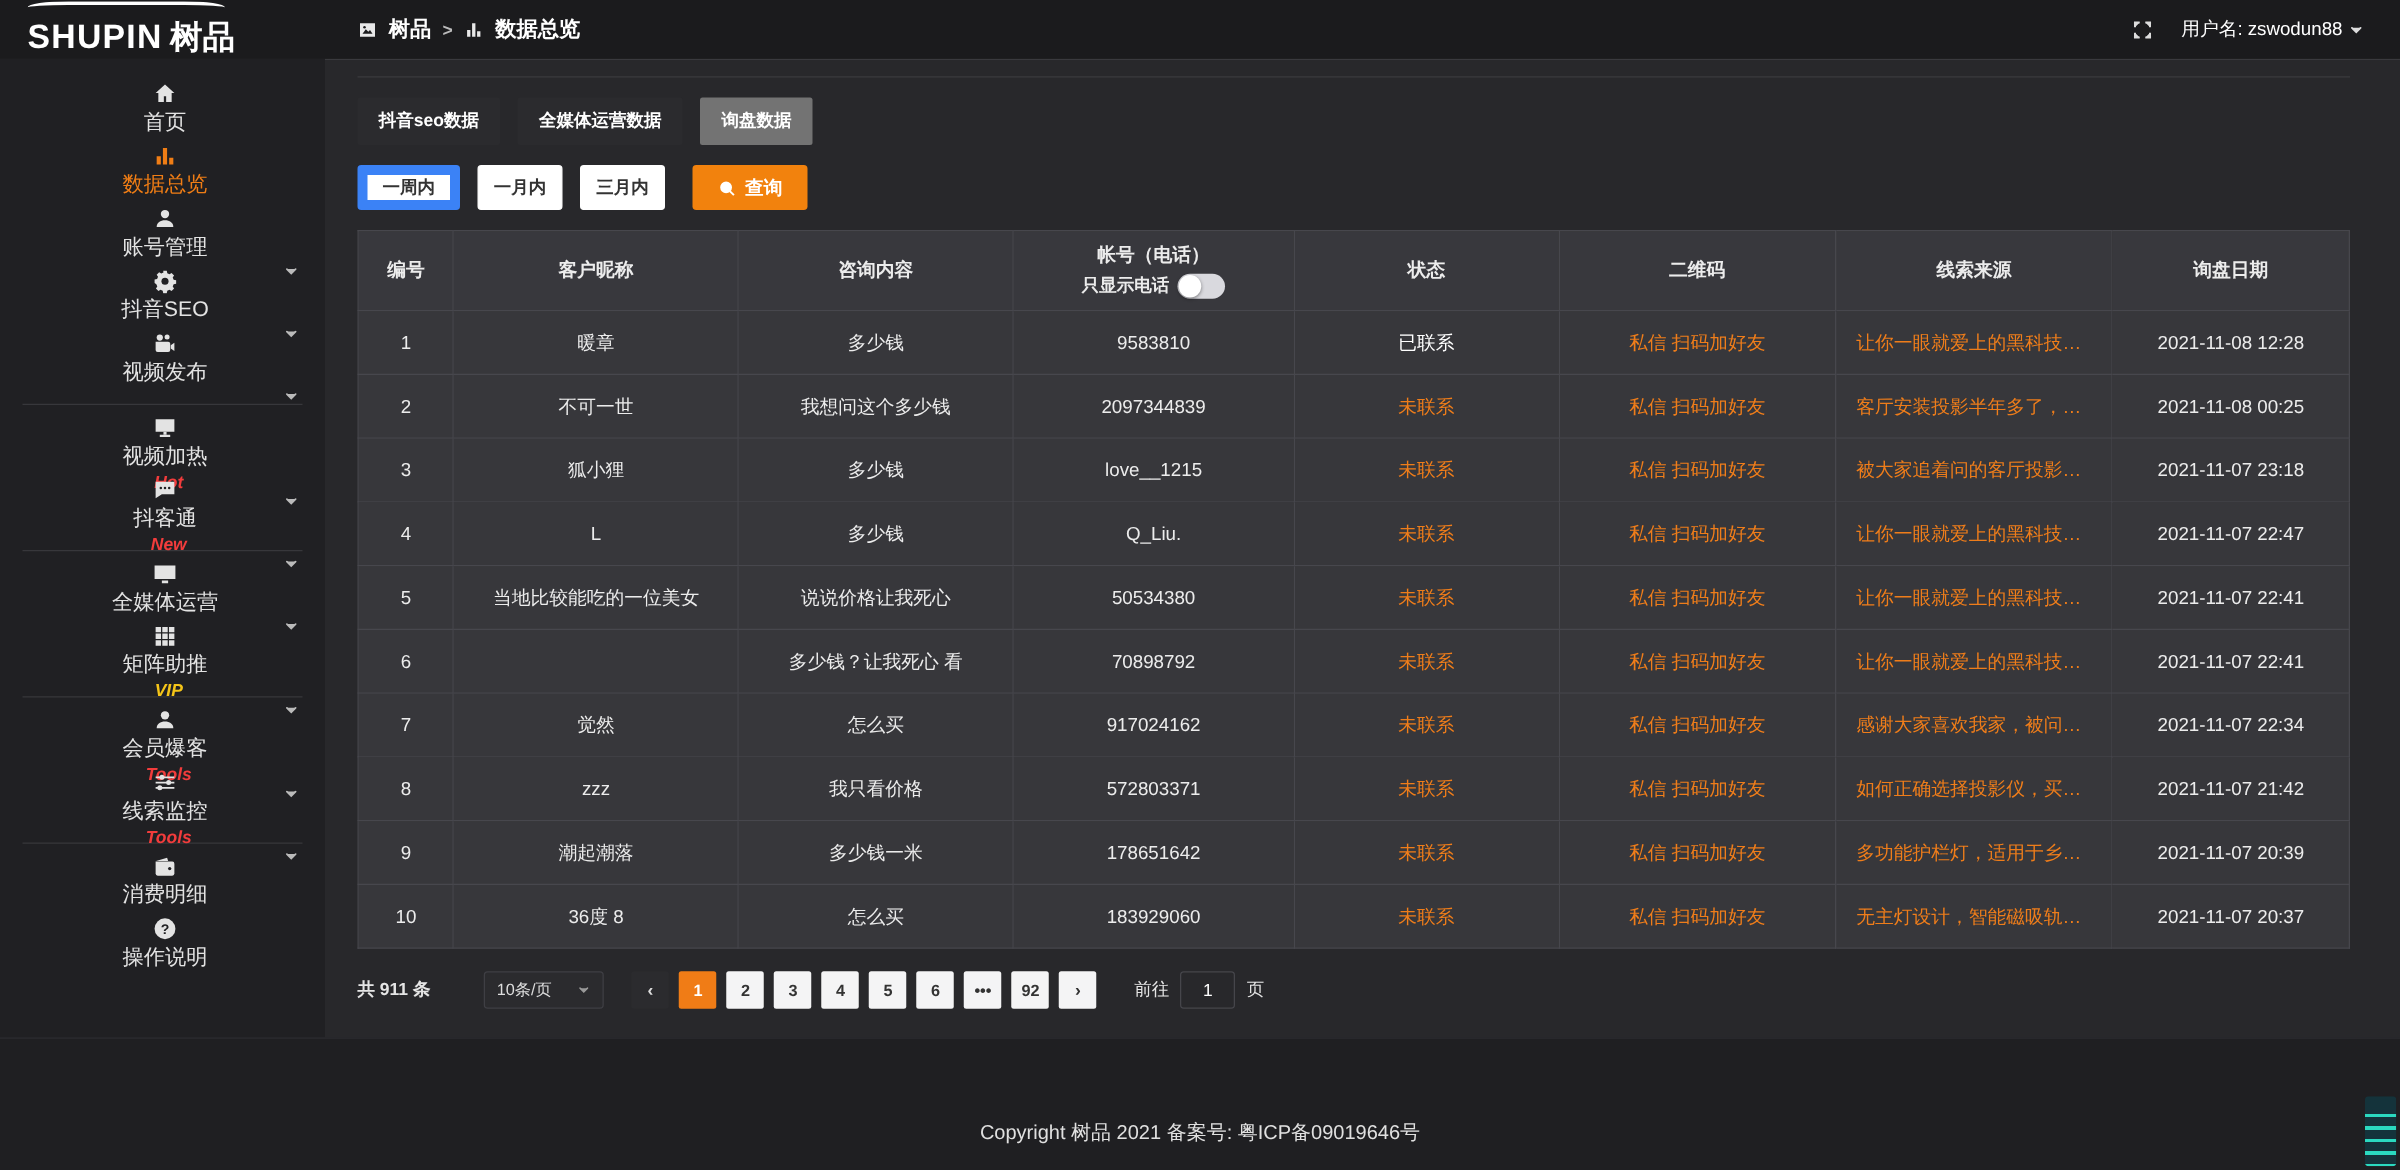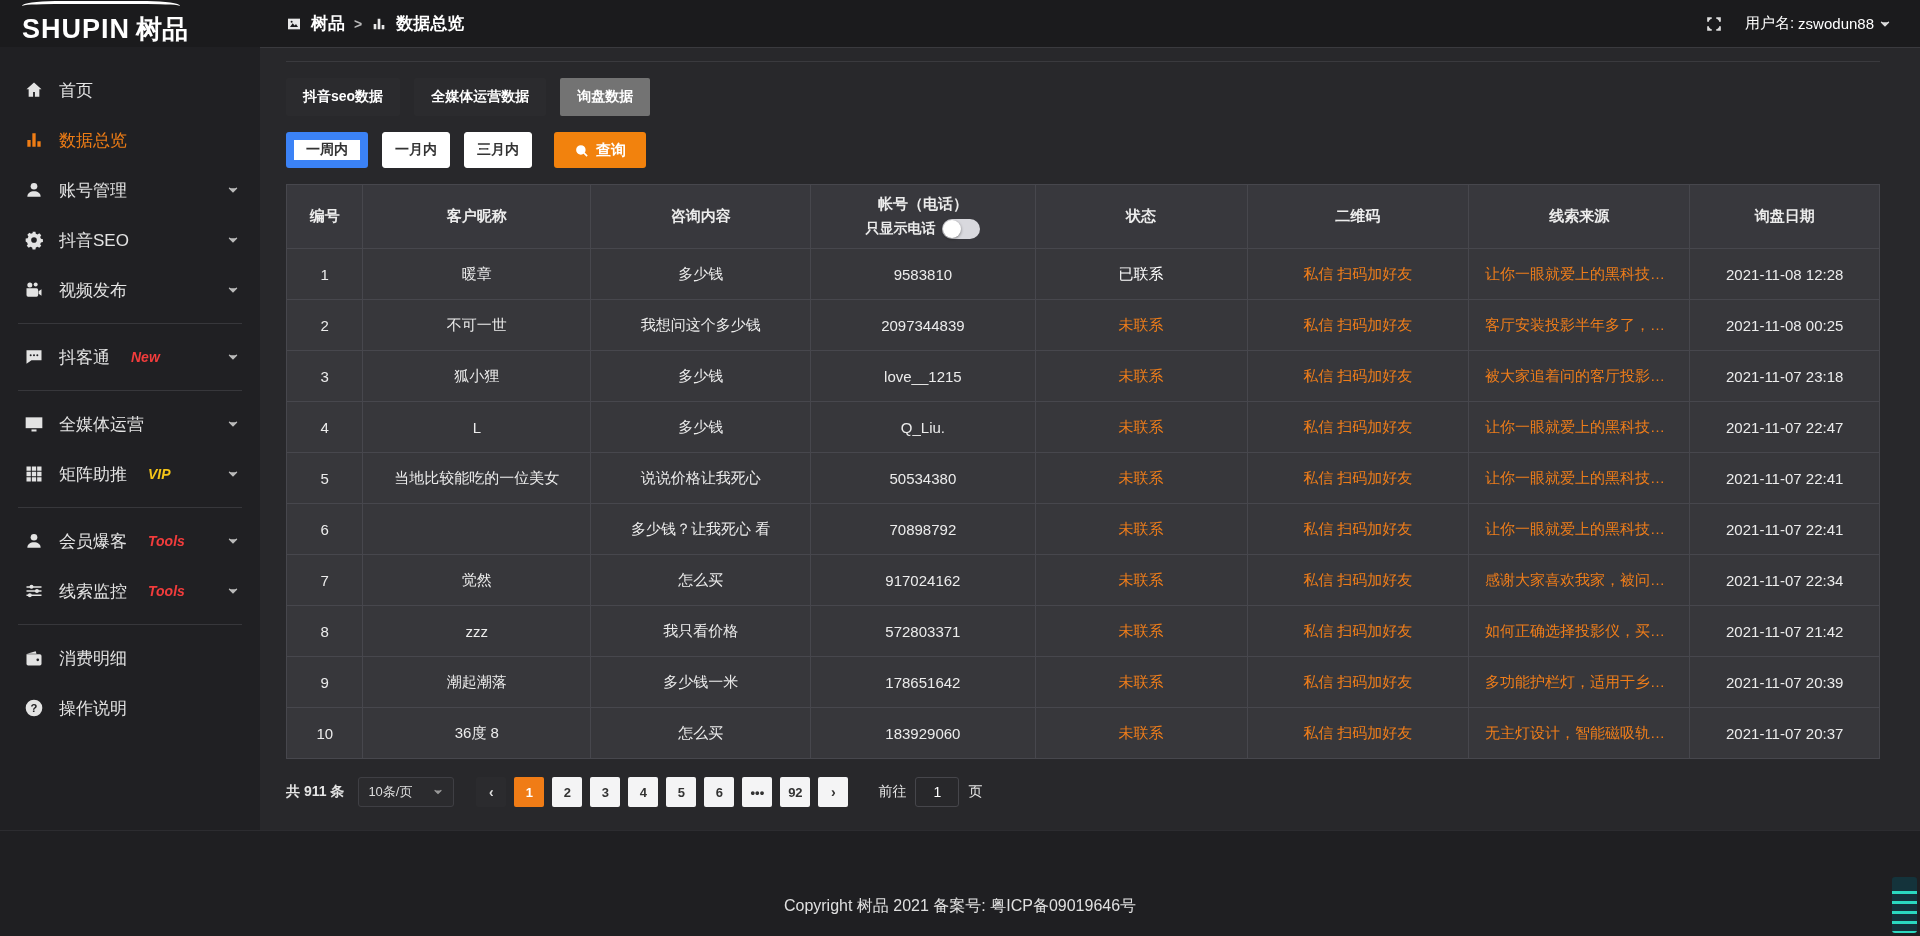--- a/index.html
+++ b/index.html
@@ -19,22 +19,22 @@
   .breadcrumb .bicon { width:16px; height:16px; color:#e8e8e8; }
   .breadcrumb .sep { color:#bbb; font-size:14px; font-weight:bold; }
   .topbar-right { margin-left:auto; display:flex; align-items:center; gap:22px; padding-right:28px; }
   .fullscreen-btn { width:18px; height:18px; color:#ddd; cursor:pointer; }
   .user-chip { display:flex; align-items:center; gap:4px; font-size:15px; color:#fff; cursor:pointer; }
   .user-chip .chev { width:14px; height:14px; color:#ddd; }
 
   
   .body-wrap { display:flex; height:783px; }
   .sidebar { width:260px; background:#202023; padding-top:18px; flex-shrink:0; }
-  .side-item { height:50px; display:flex; align-items:center; padding:0 20px 0 24px; gap:15px;
-    color:#e3e3e3; font-size:17px; cursor:pointer; }
+  .side-item { height:50px; display:flex; align-items:center; padding:0 20px 0 24px; gap:1px;
+    color:#e3e3e3; font-size:17px; cursor:pointer;flex-direction:column; }
   .side-item .sicon { width:20px; height:20px; flex-shrink:0; }
   .side-item .slabel { font-weight:500; }
   .side-item.active { color:#ef7d15; }
   .side-badge { font-style:italic; font-weight:bold; font-size:14px; margin-left:6px; }
   .side-arrow { margin-left:auto; width:14px; height:14px; color:#bbb; }
   .side-divider { height:1px; background:#37373b; margin:8px 18px; }
 
   .main { flex:1; padding:12px 40px 0 26px; border-top:1px solid #3a3a3e; margin-top:0; }
   .main-inner { border-top:1px solid #3a3a3e; padding-top:16px; margin-top:1px; }
 
@@ -71,21 +71,21 @@
     box-shadow:0 1px 3px rgba(0,0,0,.45); }
   .c-orange { color:#ef7d1a; }
   .status-contacted { color:#fff; }
   .status-pending { color:#ef7d1a; font-weight:500; }
   td.src { color:#ef7d1a; text-align:left; padding-left:16px; }
 
   
   .pagination { display:flex; align-items:center; margin-top:18px; gap:8px; font-size:14px; color:#e5e5e5; }
   .pg-total { font-weight:bold; margin-right:6px; }
   .pg-size { width:96px; height:30px; background:#2b2b2e; border:1px solid #3f3f44; border-radius:3px;
-    display:flex; align-items:center; justify-content:space-between; padding:0 9px; font-size:13px; color:#ddd; cursor:pointer; }
+    display:flex; align-items:center; justify-content:space-between; padding:0 9px; font-size:13px; color:#ddd; cursor:pointer;margin-left:29px; }
   .pg-size .chev { width:12px; height:12px; color:#999; }
   .pg-btn { min-width:30px; height:30px; border:none; border-radius:2px; font-size:13px; font-weight:bold;
     background:#f4f4f5; color:#333; cursor:pointer; display:flex; align-items:center; justify-content:center;
     font-family:inherit; padding:0 6px; }
   .pg-btn.pg-prev { background:#2b2b2e; color:#ddd; margin-left:14px; }
   .pg-btn.active { background:#f07c16; color:#fff; }
   .pg-arrow { font-size:14px; }
   .pg-goto { display:flex; align-items:center; gap:9px; margin-left:22px; }
   .pg-input { width:44px; height:30px; background:#28282b; border:1px solid #46464b; border-radius:3px;
     color:#fff; text-align:center; font-size:14px; font-family:inherit; }
@@ -205,20 +205,36 @@
         <span class="side-arrow">
           <svg viewBox="0 0 24 24" fill="none" stroke="currentColor" stroke-width="2.4" stroke-linecap="round">
             <path d="M6 9l6 6 6-6"></path>
           </svg>
         </span>
       </div>
       <div class="side-divider"></div>
       <div class="side-item">
         <span class="sicon">
           <svg viewBox="0 0 24 24">
+            <path d="M3 4h18v12H3z"></path>
+            <path d="M10.5 16h3v3h-3z"></path>
+            <path d="M7 19h10v2H7z"></path>
+          </svg>
+        </span>
+        <span class="slabel">视频加热</span>
+        <span class="side-badge" style="color:#f23c3c">Hot</span>
+        <span class="side-arrow">
+          <svg viewBox="0 0 24 24" fill="none" stroke="currentColor" stroke-width="2.4" stroke-linecap="round">
+            <path d="M6 9l6 6 6-6"></path>
+          </svg>
+        </span>
+      </div>
+      <div class="side-item">
+        <span class="sicon">
+          <svg viewBox="0 0 24 24">
             <path d="M3 4h18v12H9l-6 4z"></path>
             <circle cx="8" cy="10" r="1.2" fill="#202023"></circle>
             <circle cx="12" cy="10" r="1.2" fill="#202023"></circle>
             <circle cx="16" cy="10" r="1.2" fill="#202023"></circle>
           </svg>
         </span>
         <span class="slabel">抖客通</span>
         <span class="side-badge" style="color:#f23c3c">New</span>
         <span class="side-arrow">
           <svg viewBox="0 0 24 24" fill="none" stroke="currentColor" stroke-width="2.4" stroke-linecap="round">

